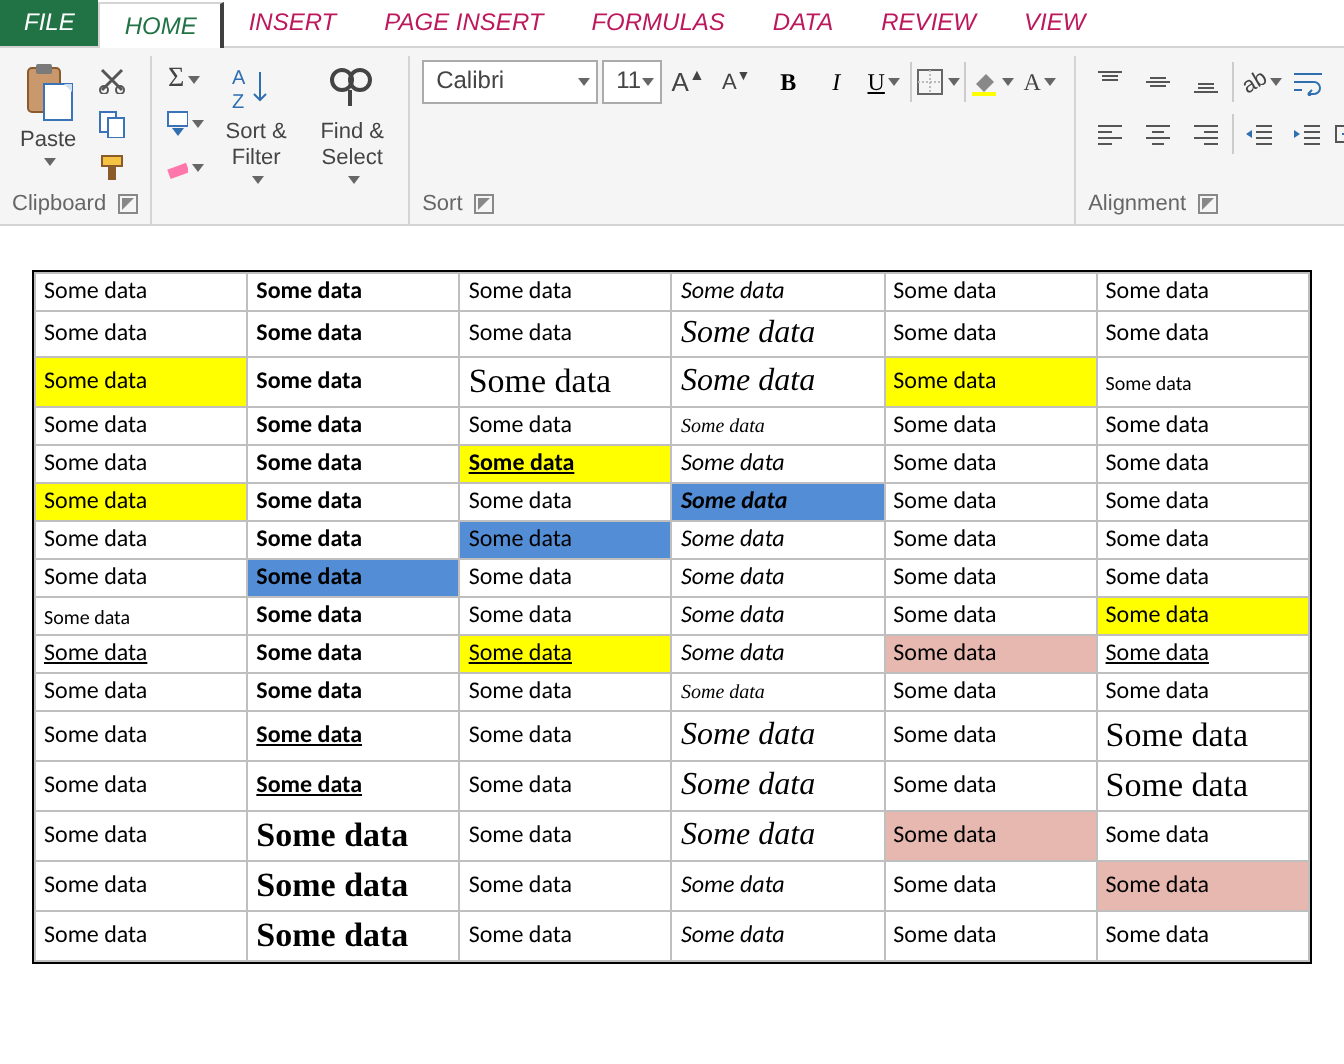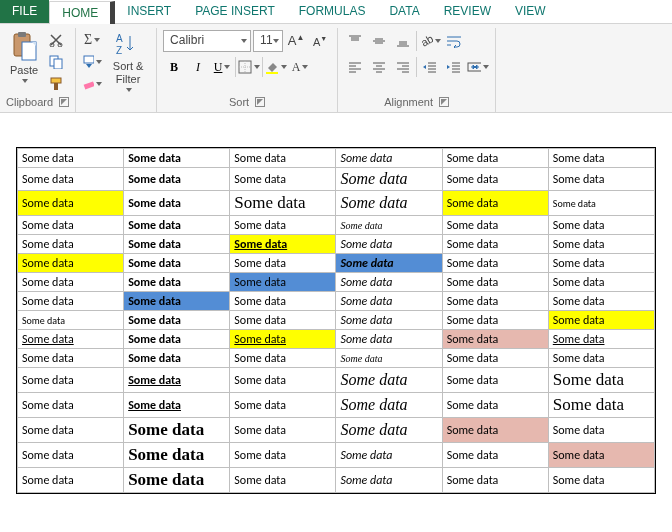--- a/index.html
+++ b/index.html
@@ -1,28 +1,28 @@
 <!DOCTYPE html>
 <html><head>
 <meta charset="utf-8">
 <style>
 * { box-sizing: border-box; margin: 0; padding: 0; }
 body { font-family: "Segoe UI", sans-serif; font-size: 12px; background: #fff; width: 672px; }
 
 
-.tabbar { display: flex; align-items: stretch; height: 24px; background: #fff; border-bottom: 1px solid #d4d4d4; }
-.tab { padding: 4px 12px; cursor: pointer; color: #0f766e; font-size: 12px; }
+.tabbar { display: flex; align-items: stretch; height: 24px; background: #fff; border-bottom: 1px solid #d4d4d4; font-style: italic; }
+.tab { padding: 4px 12px; cursor: pointer; color: #be185d; font-size: 12px; }
 .tab.file { background: #217346; color: #fff; }
-.tab.active { background: #fff; color: #217346; border-top: 1px solid #d4d4d4; border-left: 1px solid #d4d4d4; border-right: 5px solid #404040; position: relative; top: 1px; }
+.tab.active { background: #fff; color: #217346; border-top: 1px solid #d4d4d4; border-left: 1px solid #d4d4d4; border-right: 2px solid #404040; position: relative; top: 1px; }
 
 
 .ribbon { display: flex; background: #f5f5f5; border-bottom: 1px solid #d4d4d4; padding: 4px 0 0; }
 .group { display: flex; flex-direction: column; border-right: 1px solid #d4d4d4; padding: 2px 6px; }
 .group-body { display: flex; align-items: flex-start; gap: 4px; flex: 1; }
-.group-label { text-align: center; font-size: 11px; color: #666; padding: 2px 0; display: flex; justify-content: center; align-items: center; gap: 6px; }
+.group-label { text-align: center; font-size: 11px; color: #666; padding: 2px 0; display: flex; align-items: center; gap: 6px; }
 .dialog-launcher { width: 10px; height: 10px; border: 1px solid #888; position: relative; cursor: pointer; }
 .dialog-launcher::after { content: ""; position: absolute; right: 1px; bottom: 1px; border: 3px solid transparent; border-top-color: #888; border-left-color: #888; }
 
 .btncol { display: flex; flex-direction: column; align-items: center; gap: 2px; }
 .minibtn { width: 20px; height: 20px; display: flex; align-items: center; justify-content: center; cursor: pointer; }
 .bigbtn { display: flex; flex-direction: column; align-items: center; gap: 2px; padding: 2px 4px; cursor: pointer; font-size: 11px; color: #444; text-align: center; line-height: 1.2; }
 .row { display: flex; align-items: center; gap: 2px; }
 .row-btn { width: 22px; height: 22px; display: flex; align-items: center; justify-content: center; cursor: pointer; }
 .dd-arrow { width: 0; height: 0; border-left: 3px solid transparent; border-right: 3px solid transparent; border-top: 4px solid #666; margin-left: 2px; }
 
@@ -30,21 +30,21 @@
 .font-input { height: 22px; border: 1px solid #ababab; background: #fff; padding: 2px 16px 2px 6px; font-size: 12px; color: #444; position: relative; }
 .font-name { width: 88px; }
 .font-size { width: 30px; }
 .sel-wrap { position: relative; display: inline-block; }
 .sel-wrap .dd-arrow { position: absolute; right: 4px; top: 9px; }
 
 
 svg { display: block; }
 
 
-.sheet { margin: 34px 16px; border: 1px solid #000; }
+.sheet { margin: 22px 16px; border: 1px solid #000; }
 table { border-collapse: collapse; width: 100%; table-layout: fixed; }
 td { border: 1px solid #bfbfbf; padding: 2px 4px; font-size: 12px; height: 18px; white-space: nowrap; overflow: visible; font-family: Calibri, sans-serif; }
 
 
 .b { font-weight: bold; } .i { font-style: italic; } .u { text-decoration: underline; }
 .hl-y { background: #ffff00; } .hl-b { background: #538dd5; } .hl-o { background: #e6b8af; }
 .ff-serifb { font-family: "Times New Roman", serif; font-weight: bold; }
 .ff-serifibig { font-family: Georgia, "Times New Roman", serif; font-style: italic; font-size: 16px; }
 .ff-serifismall { font-family: Georgia, serif; font-style: italic; font-size: 10px; }
 .sz-lg { font-size: 17px; font-family: Georgia, serif; }
@@ -130,25 +130,35 @@
       <div class="bigbtn" style="width:44px">
         <svg width="24" height="26">
             <text x="0" y="10" font-size="10" fill="#2f6fb0">A</text>
             <text x="0" y="22" font-size="10" fill="#2f6fb0">Z</text>
             <path d="M14 4 v14 m-3 -3 l3 3 l3 -3" stroke="#2f6fb0" fill="none"></path>
           </svg>
         <span style="white-space:pre">Sort &amp;
 Filter</span>
         <span class="dd-arrow"></span>
       </div>
+      <div class="bigbtn" style="width:44px">
+        <svg width="24" height="26">
+            <circle cx="7" cy="8" r="5" fill="none" stroke="#444" stroke-width="2"></circle>
+            <circle cx="16" cy="8" r="5" fill="none" stroke="#444" stroke-width="2"></circle>
+            <path d="M11 13 v8" stroke="#444" stroke-width="2"></path>
+          </svg>
+        <span style="white-space:pre">Find &amp;
+Select</span>
+        <span class="dd-arrow"></span>
+      </div>
     </div>
   </div>
 
   <div class="group">
-    <div class="group-body" style="flex-direction:column;gap:4px">
+    <div class="group-body" style="flex-direction:row;gap:4px">
       <div class="row">
         <span class="sel-wrap">
             <div class="font-input font-name">Calibri</div>
             <span class="dd-arrow"></span>
           </span>
         <span class="sel-wrap">
             <div class="font-input font-size">11</div>
             <span class="dd-arrow"></span>
           </span>
         <div class="row-btn">

